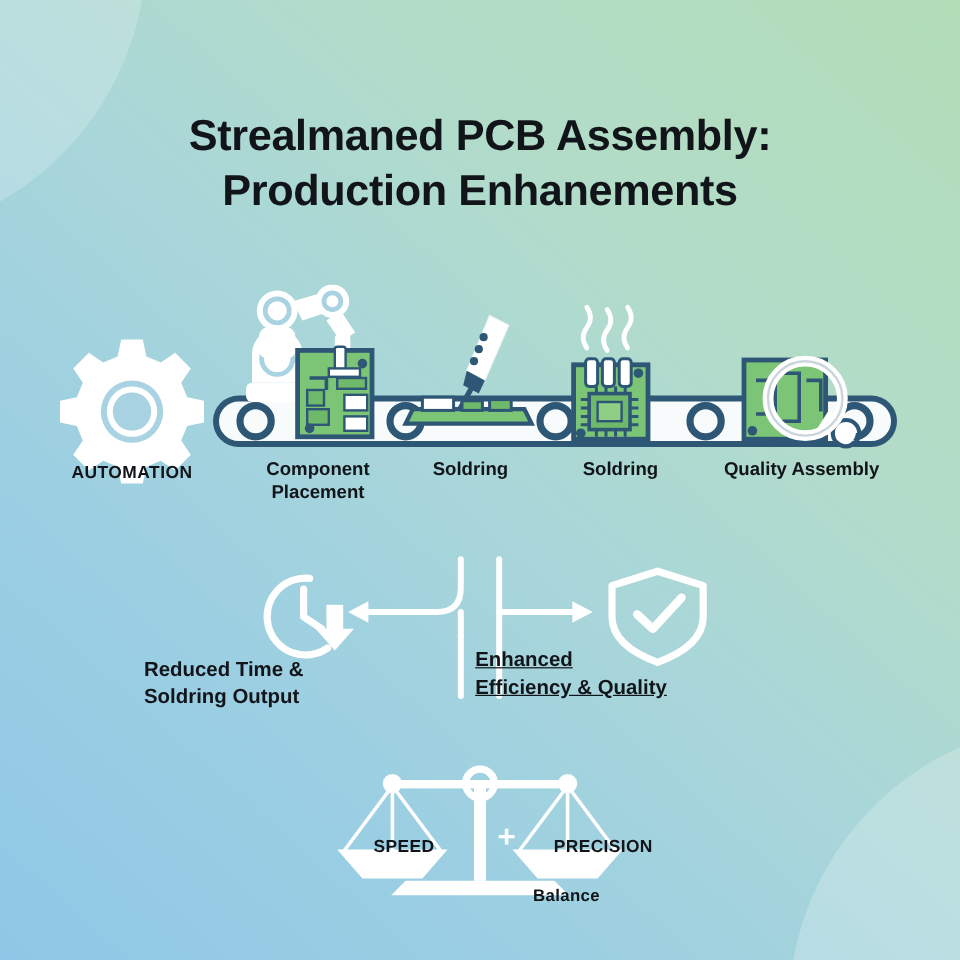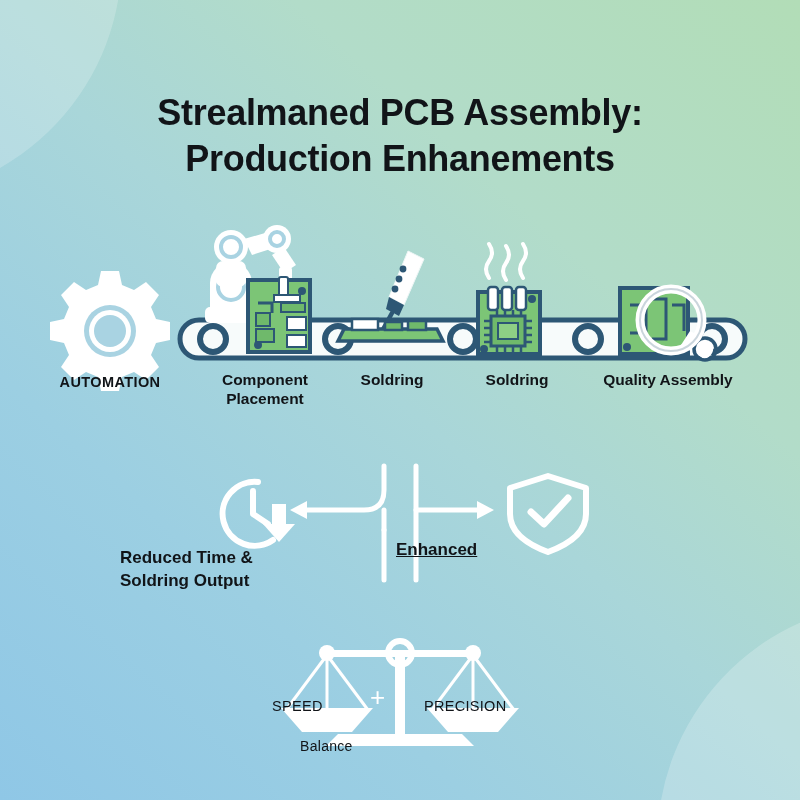--- a/index.html
+++ b/index.html
@@ -21,21 +21,21 @@
     border-radius:240px 0 0 0;transform:rotate(-13deg);}
 
   
   #title-block{position:absolute;top:62px;left:0;width:800px;text-align:center;margin-top:28px;}
   .title-line{
     font-size:36px;font-weight:bold;color:#111418;letter-spacing:-0.3px;
     line-height:46px;white-space:nowrap;
   }
 
   
-  #flow-section{position:absolute;top:225px;left:0;width:667px;height:180px;}
+  #flow-section{position:absolute;top:237px;left:0;width:667px;height:180px;}
   #flow-svg{position:absolute;top:0;left:0;}
   .flow-label{
     position:absolute;text-align:center;font-size:15.5px;font-weight:bold;
     color:#111418;line-height:19px;
   }
   #label-automation{left:28px;top:148px;width:164px;font-size:14.5px;letter-spacing:0.4px;}
   #label-placement{left:185px;top:145px;width:160px;}
   #label-solder1{left:330px;top:145px;width:124px;}
   #label-solder2{left:455px;top:145px;width:124px;}
   #label-qc{left:580px;top:145px;width:176px;}
@@ -47,22 +47,22 @@
     position:absolute;text-align:left;font-size:17px;font-weight:bold;
     color:#111418;line-height:23px;
   }
   #label-left-benefit{left:120px;top:84px;width:290px;}
   #label-right-benefit{left:396px;top:76px;width:300px;text-decoration:underline;}
 
   
   #balance-section{position:absolute;top:628px;left:0;width:800px;height:140px;}
   #balance-svg{position:absolute;top:0;left:0;}
   .scale-text{
-    position:absolute;font-size:14.5px;font-weight:normal;color:#111418;
-    letter-spacing:0.3px;text-align:left;
+    position:absolute;font-size:14.5px;font-weight:bold;color:#111418;
+    letter-spacing:0.3px;text-align:right;
   }
   #text-speed{left:272px;top:70px;width:90px;}
   #text-precision{left:424px;top:70px;width:120px;}
   #text-plus{left:370px;top:54px;width:60px;font-size:26px;color:#ffffff;}
   #label-balance{left:300px;top:110px;width:200px;font-size:14px;}
 </style>
 </head>
 <body>
 
 <div id="poster">
@@ -221,20 +221,21 @@
         <path d="M 531,50 L 544,62 L 568,36" fill="none" stroke="#ffffff" stroke-width="7" stroke-linecap="round" stroke-linejoin="round"></path>
       </g>
     </svg>
 
     <div class="benefit-label" id="label-left-benefit">
       <div>Reduced Time &amp;</div>
       <div>Soldring Output</div>
     </div>
     <div class="benefit-label" id="label-right-benefit">
       <div>Enhanced</div>
+      <div>Efficiency &amp; Quality</div>
     </div>
   </div>
 
   <div id="balance-section">
     <svg id="balance-svg" width="800" height="140" viewBox="0 0 800 140">
       <g>
 
         <rect x="325" y="22" width="150" height="7" fill="#ffffff"></rect>
         <circle cx="400" cy="25" r="12" fill="none" stroke="#ffffff" stroke-width="6"></circle>
 

